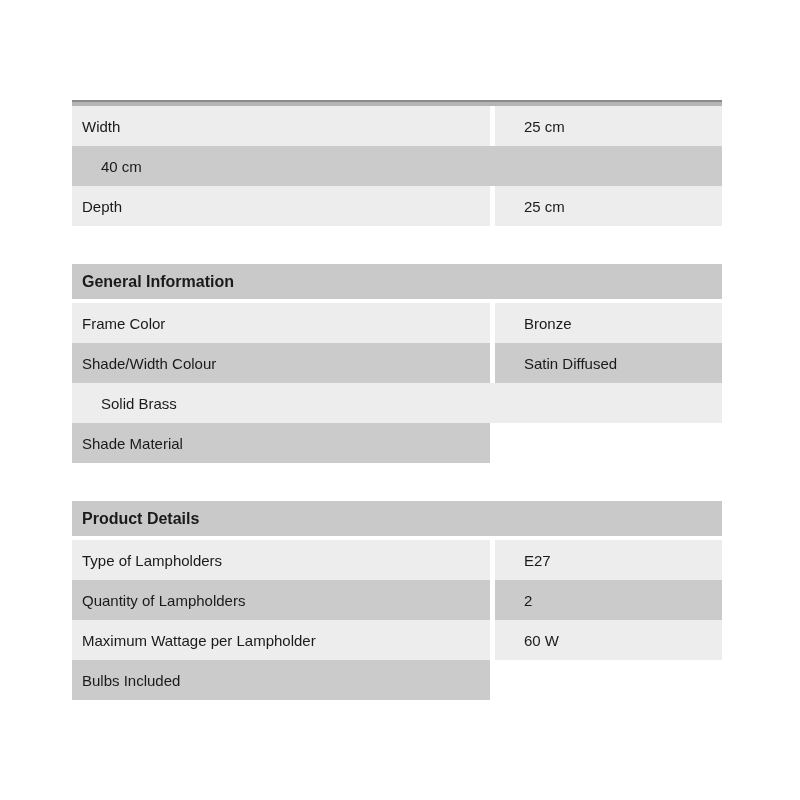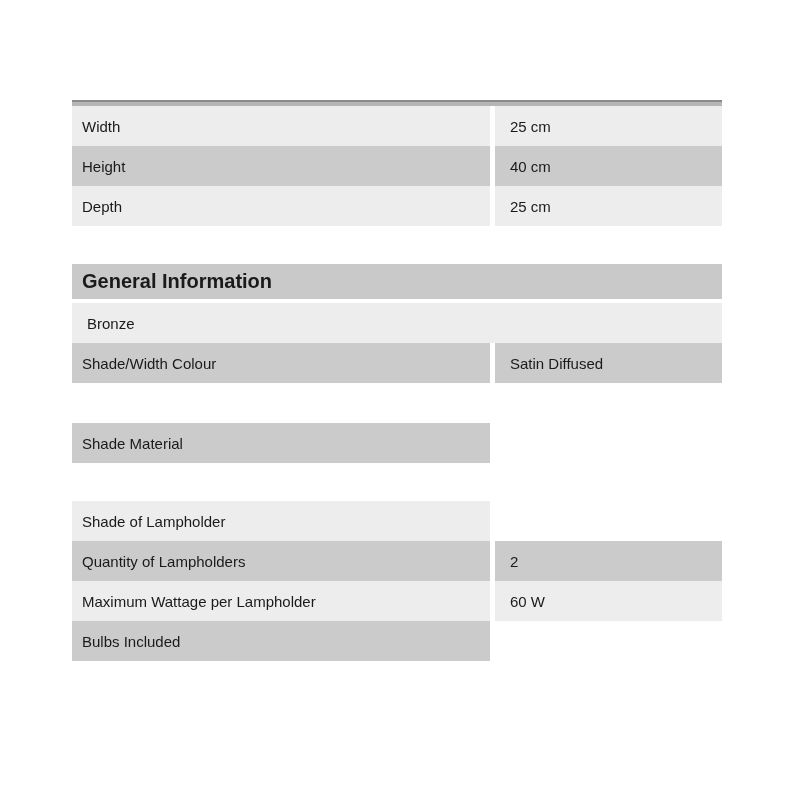--- a/index.html
+++ b/index.html
@@ -27,21 +27,21 @@
     height: 4px;
     border-top: 2px solid #8a8a8a;
     background: #b5b5b5;
   }
   .section-header {
     height: 35px;
     background: #c9c9c9;
     display: flex;
     align-items: center;
     padding-left: 10px;
-    font-size: 20px;
+    font-size: 16px;
     font-weight: bold;
     margin-bottom: 4px;
     box-sizing: border-box;
   }
   .row {
     display: flex;
     height: 40px;
     column-gap: 5px;
     font-size: 15px;
   }
@@ -50,65 +50,68 @@
     align-items: center;
     box-sizing: border-box;
   }
   .cell.label {
     width: 418px;
     padding-left: 10px;
     flex: none;
   }
   .cell.value {
     flex: 1;
-    padding-left: 15px;
+    padding-left: 29px;
   }
   .row.light .cell { background: #ededed; }
   .row.dark  .cell { background: #cbcbcb; }
 </style>
 </head>
 <body>
 
 <div class="spec-wrap">
 
   <div class="section">
     <div class="top-bar"></div>
     <div class="row light">
       <div class="cell label">Width</div>
       <div class="cell value">25 cm</div>
     </div>
     <div class="row dark">
-      <div class="cell label">Height</div>
       <div class="cell value">40 cm</div>
     </div>
     <div class="row light">
       <div class="cell label">Depth</div>
       <div class="cell value">25 cm</div>
     </div>
   </div>
 
   <div class="section">
     <div class="section-header">General Information</div>
     <div class="row light">
+      <div class="cell label">Frame Color</div>
       <div class="cell value">Bronze</div>
     </div>
     <div class="row dark">
       <div class="cell label">Shade/Width Colour</div>
       <div class="cell value">Satin Diffused</div>
     </div>
     <div class="row light">
+      <div class="cell value">Solid Brass</div>
     </div>
     <div class="row dark">
       <div class="cell label">Shade Material</div>
     </div>
   </div>
 
   <div class="section">
+    <div class="section-header">Product Details</div>
     <div class="row light">
-      <div class="cell label">Shade of Lampholder</div>
+      <div class="cell label">Type of Lampholders</div>
+      <div class="cell value">E27</div>
     </div>
     <div class="row dark">
       <div class="cell label">Quantity of Lampholders</div>
       <div class="cell value">2</div>
     </div>
     <div class="row light">
       <div class="cell label">Maximum Wattage per Lampholder</div>
       <div class="cell value">60 W</div>
     </div>
     <div class="row dark">

